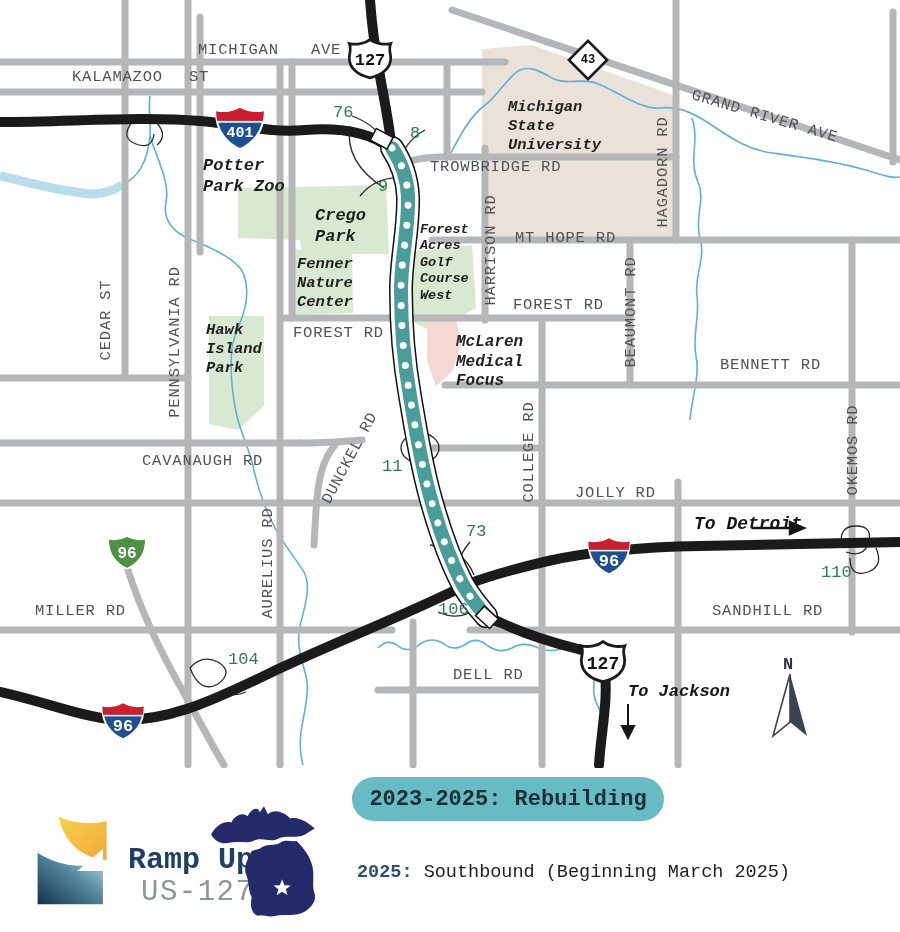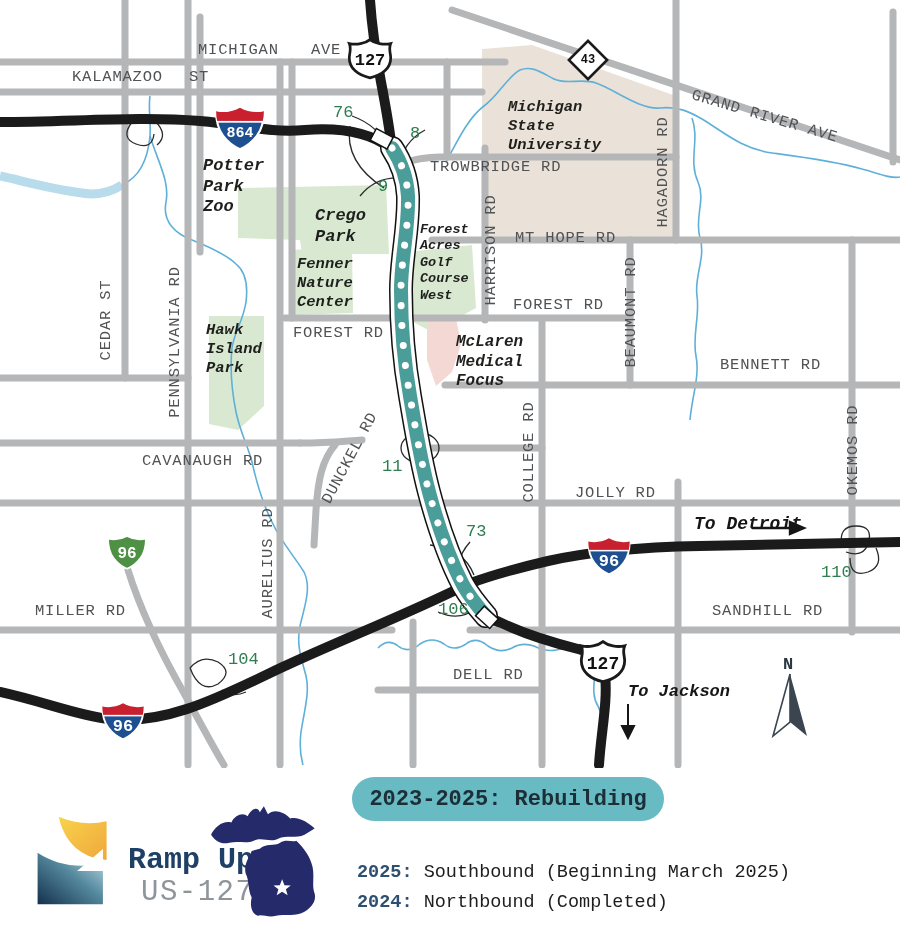--- a/index.html
+++ b/index.html
@@ -169,21 +169,21 @@
   <div class="rl" style="left:453px;top:666px;">DELL RD</div>
   <div class="rl rlv" style="left:106px;top:320px;">CEDAR ST</div>
   <div class="rl rlv" style="left:175px;top:342px;">PENNSYLVANIA RD</div>
   <div class="rl rlv" style="left:268px;top:563px;">AURELIUS RD</div>
   <div class="rl rlv" style="left:491px;top:250px;">HARRISON RD</div>
   <div class="rl rlv" style="left:529px;top:452px;">COLLEGE RD</div>
   <div class="rl rlv" style="left:631px;top:312px;">BEAUMONT RD</div>
   <div class="rl rlv" style="left:663px;top:172px;">HAGADORN RD</div>
   <div class="rl rlv" style="left:853px;top:450px;">OKEMOS RD</div>
 
-  <div class="pl" style="left:203px;top:156px;width:72px;font-size:17px;">Potter Park Zoo</div>
+  <div class="pl" style="left:203px;top:156px;width:84px;font-size:17px;">Potter Park Zoo</div>
   <div class="pl" style="left:315px;top:206px;width:62px;font-size:17px;">Crego Park</div>
   <div class="pl" style="left:297px;top:255px;width:64px;">Fenner Nature Center</div>
   <div class="pl" style="left:206px;top:321px;width:58px;">Hawk Island Park</div>
   <div class="pl" style="left:508px;top:98px;width:112px;">Michigan State University</div>
   <div class="pl" style="left:420px;top:222px;width:54px;font-size:13.5px;">Forest Acres Golf Course West</div>
   <div class="pl" style="left:456px;top:333px;width:72px;font-size:16px;">McLaren Medical Focus</div>
 
   <div class="ex" style="left:333px;top:103px;">76</div>
   <div class="ex" style="left:410px;top:124px;">8</div>
   <div class="ex" style="left:378px;top:177px;">9</div>
@@ -196,21 +196,21 @@
   <div class="dir" style="left:694px;top:514px;">To Detroit</div>
   <div class="dir" style="left:628px;top:682px;font-size:17px;">To Jackson</div>
   <div id="compass-n">N</div>
 
   <div class="shield" style="left:212px;top:105px;width:56px;height:46px;">
     <svg width="56" height="46" viewBox="0 0 60 52">
       <path d="M30,3 C21,8 11,9 3,7 C3,16 5,27 11,35 C17,43 23,47 30,50 C37,47 43,43 49,35 C55,27 57,16 57,7 C49,9 39,8 30,3 Z" fill="#1d4f91" stroke="#fff" stroke-width="2.4"></path>
       <path d="M30,3 C21,8 11,9 3,7 C3,11 3.4,15 4.4,19 L55.6,19 C56.6,15 57,11 57,7 C49,9 39,8 30,3 Z" fill="#c8202f"></path>
       <rect x="4" y="18" width="52" height="2" fill="#fff"></rect>
     </svg>
-    <span class="num num-white" style="font-size:15px;padding-top:10px;">864</span>
+    <span class="num num-white" style="font-size:15px;padding-top:10px;">401</span>
   </div>
 
   <div class="shield" style="left:346px;top:38px;width:48px;height:43px;">
     <svg width="48" height="43" viewBox="0 0 60 54">
       <path d="M30,2 C24,7 13,9 4,7 C7,14 4,19 4,25 C4,38 15,47 30,50 C45,47 56,38 56,25 C56,19 53,14 56,7 C47,9 36,7 30,2 Z" fill="#fff" stroke="#1a1a1a" stroke-width="3.4"></path>
     </svg>
     <span class="num num-black" style="font-size:17px;padding-top:2px;">127</span>
   </div>
 
   <div class="shield" style="left:566px;top:38px;width:44px;height:44px;">
@@ -249,24 +249,20 @@
     <svg width="50" height="45" viewBox="0 0 60 54">
       <path d="M30,2 C24,7 13,9 4,7 C7,14 4,19 4,25 C4,38 15,47 30,50 C45,47 56,38 56,25 C56,19 53,14 56,7 C47,9 36,7 30,2 Z" fill="#fff" stroke="#1a1a1a" stroke-width="3.4"></path>
     </svg>
     <span class="num num-black" style="font-size:18px;padding-top:2px;">127</span>
   </div>
 
   <div id="legend-badge">2023-2025: Rebuilding</div>
   <div class="leg-line" style="top:862px;">
     <span class="leg-year">2025:</span>
     <span>Southbound (Beginning March 2025)</span>
-  </div>
-  <div class="leg-line" style="top:892px;">
-    <span class="leg-year">2024:</span>
-    <span>Northbound (Completed)</span>
   </div>
 
   <div class="abs" style="left:33px;top:814px;width:92px;height:92px;">
     <svg width="92" height="92" viewBox="0 0 100 100">
       <defs>
         <linearGradient id="gradBlue" x1="0" y1="1" x2="1" y2="0">
           <stop offset="0" stop-color="#14304d"></stop>
             <stop offset="0.55" stop-color="#54889d"></stop>
             <stop offset="1" stop-color="#bfe0e8"></stop>
         </linearGradient>

